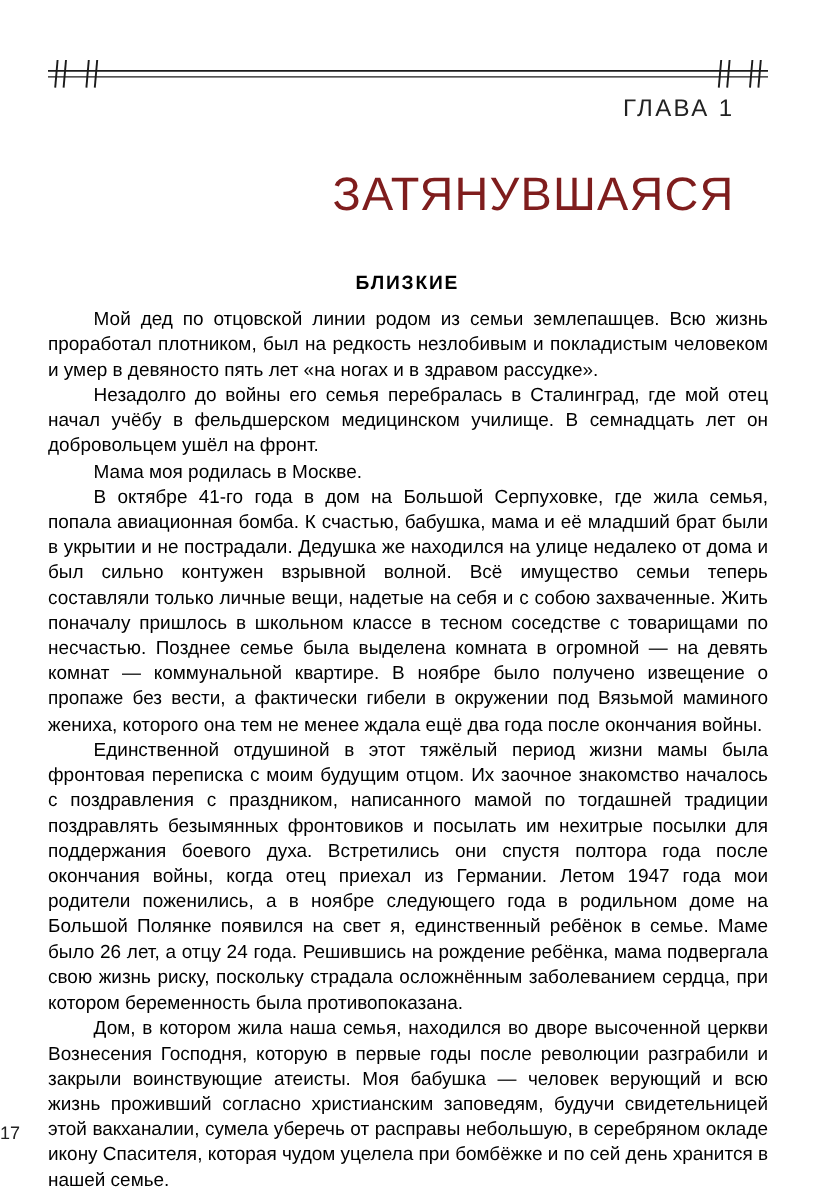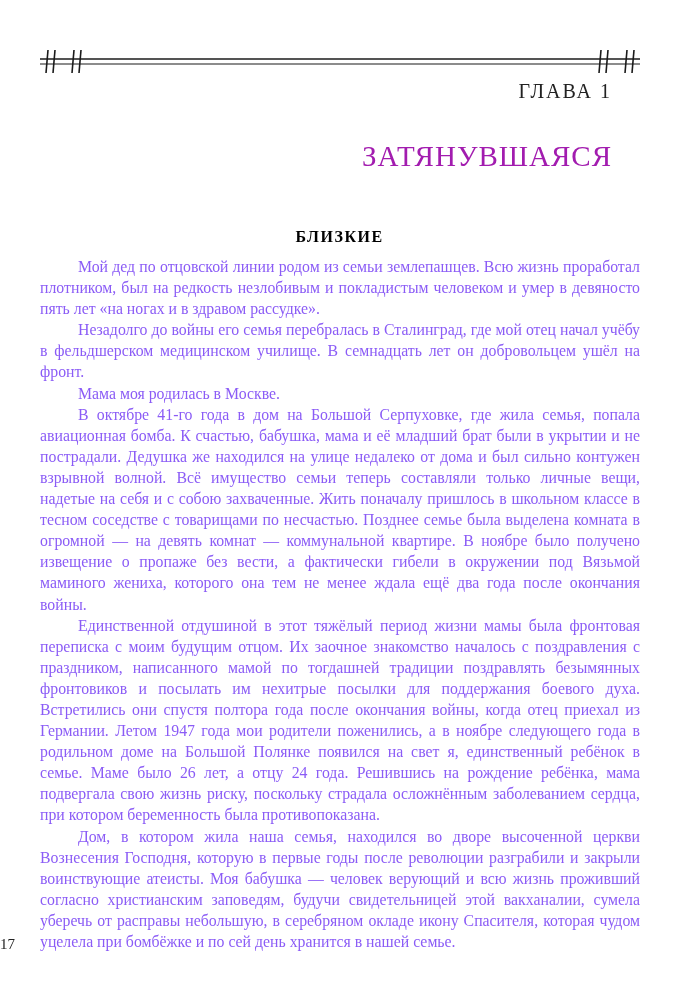--- a/index.html
+++ b/index.html
@@ -7,21 +7,21 @@
       padding: 0;
       background: #ffffff;
     }
     .page {
       position: relative;
       width: 679px;
       height: 1000px;
       margin: 0 auto;
       background: #ffffff;
       color: #1b1b1b;
-      font-family: Liberation Serif, serif;
+      font-family: Liberation Sans, sans-serif;
       box-sizing: border-box;
       overflow: hidden;
     }
     .ornament {
       position: absolute;
       top: 46px;
       left: 40px;
       width: 600px;
       height: 28px;
     }
@@ -33,24 +33,24 @@
       text-align: right;
     }
     .chapter-label {
       font-size: 20px;
       letter-spacing: 2px;
       color: #222;
       margin: 0 0 34px 0;
       font-weight: normal;
     }
     .book-title {
-      font-size: 29px;
+      font-size: 39px;
       line-height: 1.32;
       letter-spacing: 1px;
-      color: #a21caf;
+      color: #7f1d1d;
       margin: 0;
       font-weight: normal;
     }
     .section-heading {
       position: absolute;
       top: 228px;
       left: 0;
       width: 100%;
       text-align: center;
       font-size: 16px;
@@ -64,21 +64,21 @@
       top: 256px;
       left: 40px;
       width: 600px;
     }
     .para {
       margin: 0;
       font-size: 15.8px;
       line-height: 21.1px;
       text-align: justify;
       text-indent: 38px;
-      color: #8b5cf6;
+      color: #000000;
     }
     .page-number {
       position: absolute;
       bottom: 32px;
       left: 0;
       width: 100%;
       text-align: left;
       font-size: 15px;
       color: #222;
     }

